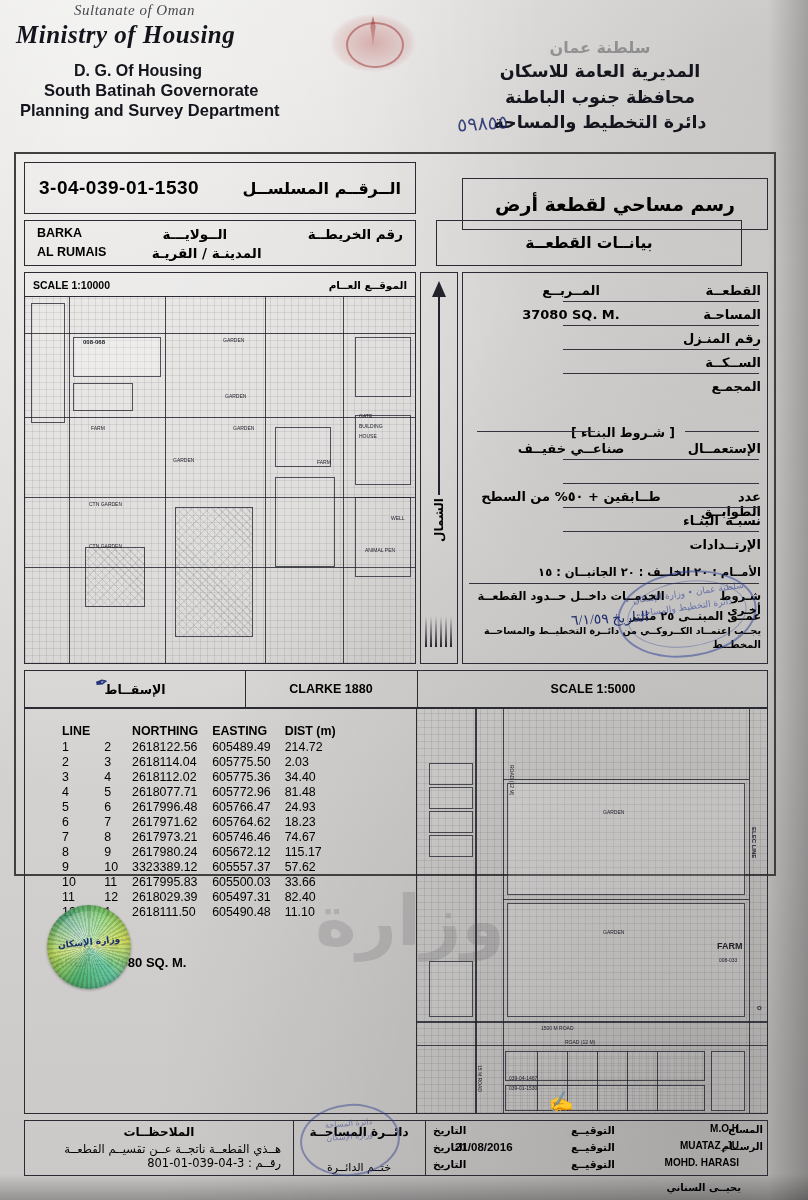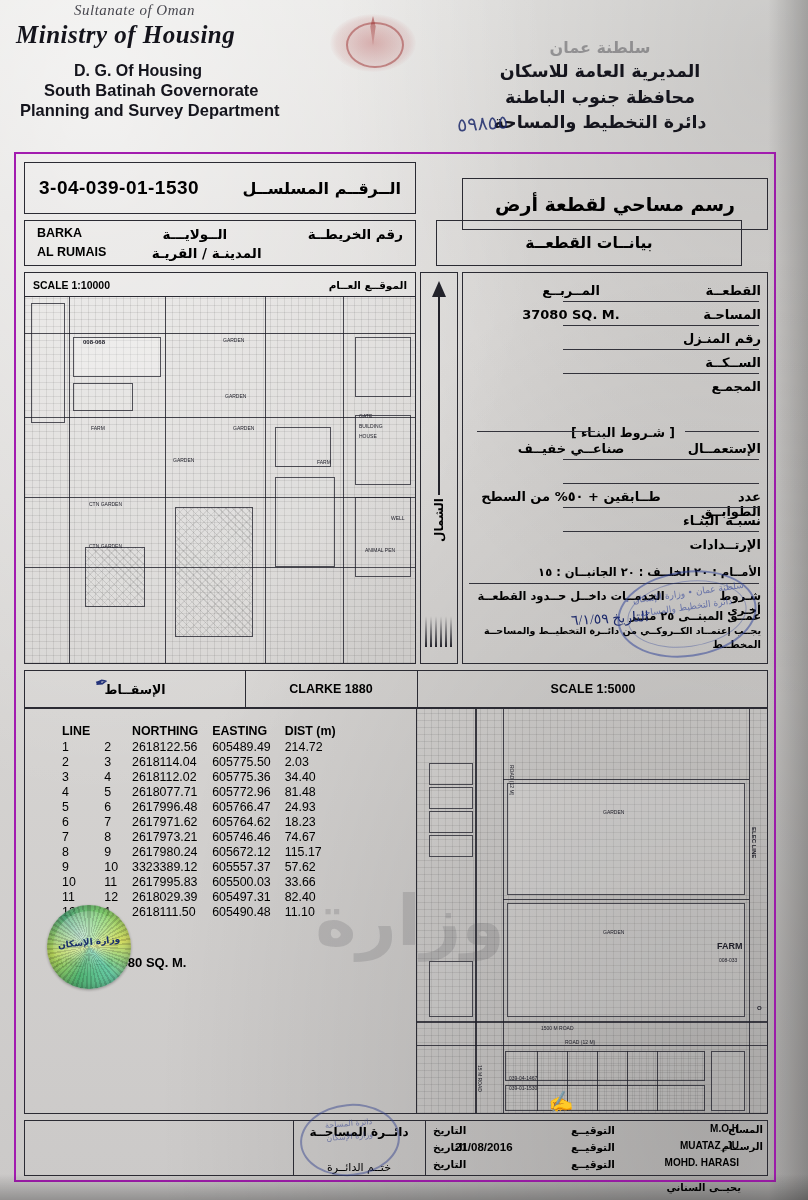--- a/index.html
+++ b/index.html
@@ -72,22 +72,22 @@
   }
   .moh-seal:after{
     content:""; position:absolute; left:34px; top:2px; width:18px; height:30px;
     background:
       linear-gradient(180deg, rgba(150,35,35,.55), rgba(150,35,35,.15));
     clip-path: polygon(50% 0,65% 35%,50% 100%,35% 35%);
   }
 
   
   #frame{
-    position:absolute; left:14px; top:152px; width:762px; height:1030px;
-    border:2px solid #a21caf;
+    position:absolute; left:14px; top:152px; width:762px; height:724px;
+    border:2px solid #404040;
     background: rgba(255,255,255,0.0);
   }
   .box{ position:absolute; border:1.6px solid #2b2b33; }
 
   
   #serial-box{ left:8px; top:8px; width:392px; height:52px; }
   #title-box{ left:446px; top:24px; width:306px; height:52px; }
   #serial-inner{
     position:absolute; inset:0; display:flex; align-items:center; justify-content:space-between;
     padding:0 14px;
@@ -600,20 +600,25 @@
       <span class="mtxt" style="left:92px;top:366px">039-04-1467</span>
       <span class="mtxt" style="left:92px;top:376px">039-01-1530</span>
       <span class="mtxt b" style="left:340px;top:296px">O</span>
     </div>
   </div>
 
   <div class="box" id="footer-box">
     <div class="vline" style="left:268px"></div>
     <div class="vline" style="left:400px"></div>
 
+    <div class="f-cell ar" style="left:0;width:268px;padding:4px 12px 0 12px; text-align:right">
+      <div class="f-lbl" style="text-align:center">الملاحظــات</div>
+      <div style="font-size:11.5px;margin-top:3px">هــذي القطعــة ناتجــة عــن تقسيــم القطعــة</div>
+      <div style="font-size:11.5px;direction:ltr;text-align:right">رقــم : 3-04-039-01-801</div>
+    </div>
 
     <div class="f-cell ar" style="left:268px;width:132px;padding-top:4px;text-align:center">
       <div class="f-lbl">دائــرة المساحــة</div>
       <div style="font-size:11px;margin-top:22px">ختــم الدائــرة</div>
     </div>
 
     <div class="f-cell" style="left:400px;width:344px">
       <div class="ar" style="position:absolute;left:8px;top:3px;font-size:10.5px;font-weight:bold">التاريخ</div>
       <div class="ar" style="position:absolute;left:8px;top:20px;font-size:10.5px;font-weight:bold">التاريخ</div>
       <div class="ar" style="position:absolute;left:8px;top:37px;font-size:10.5px;font-weight:bold">التاريخ</div>

